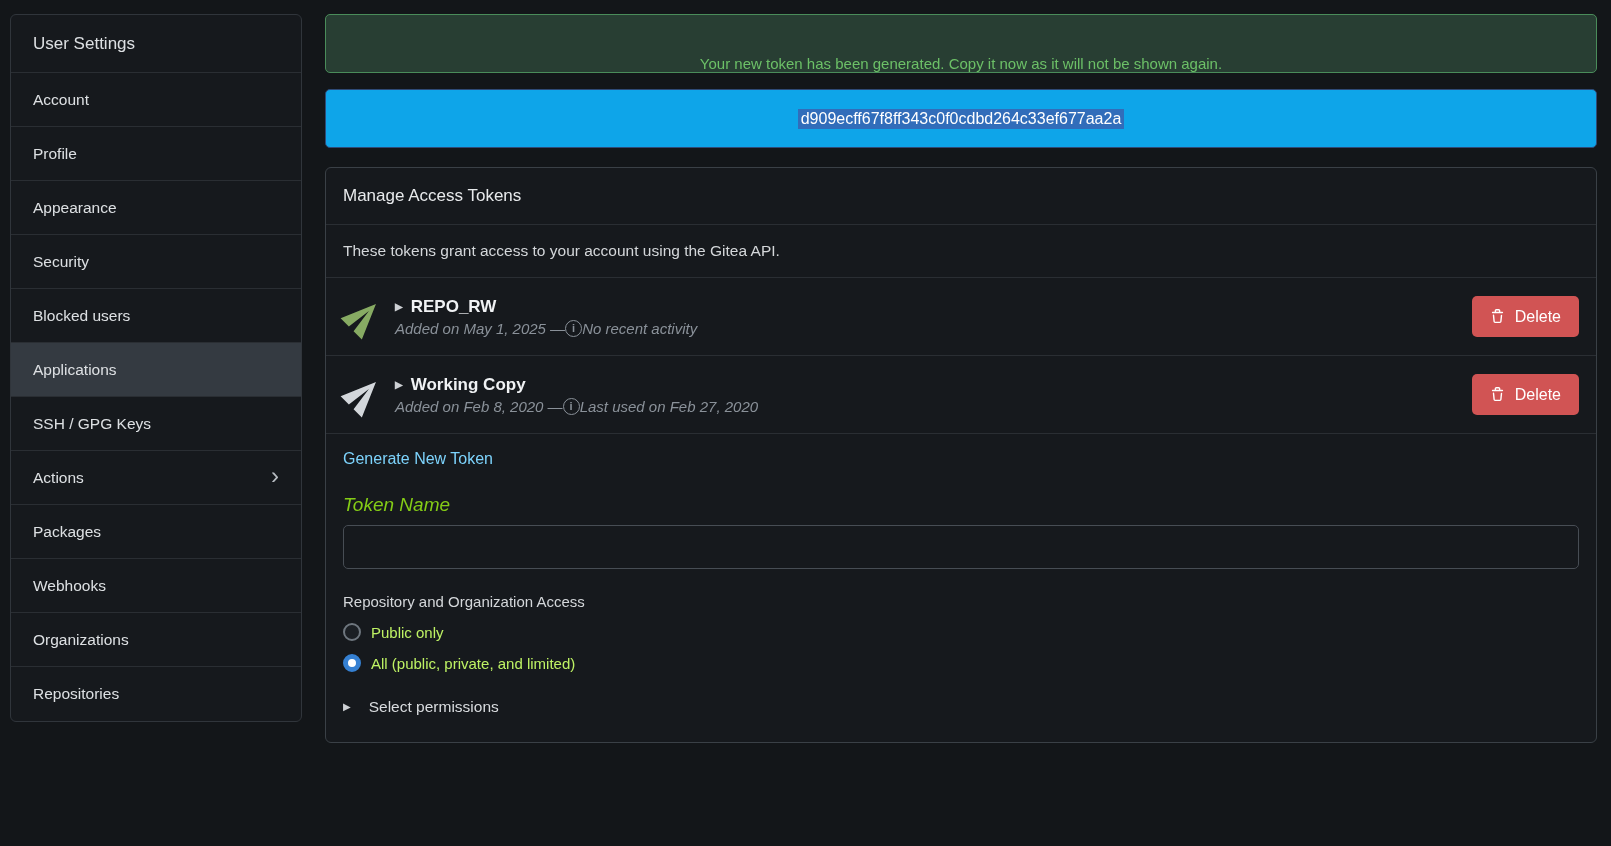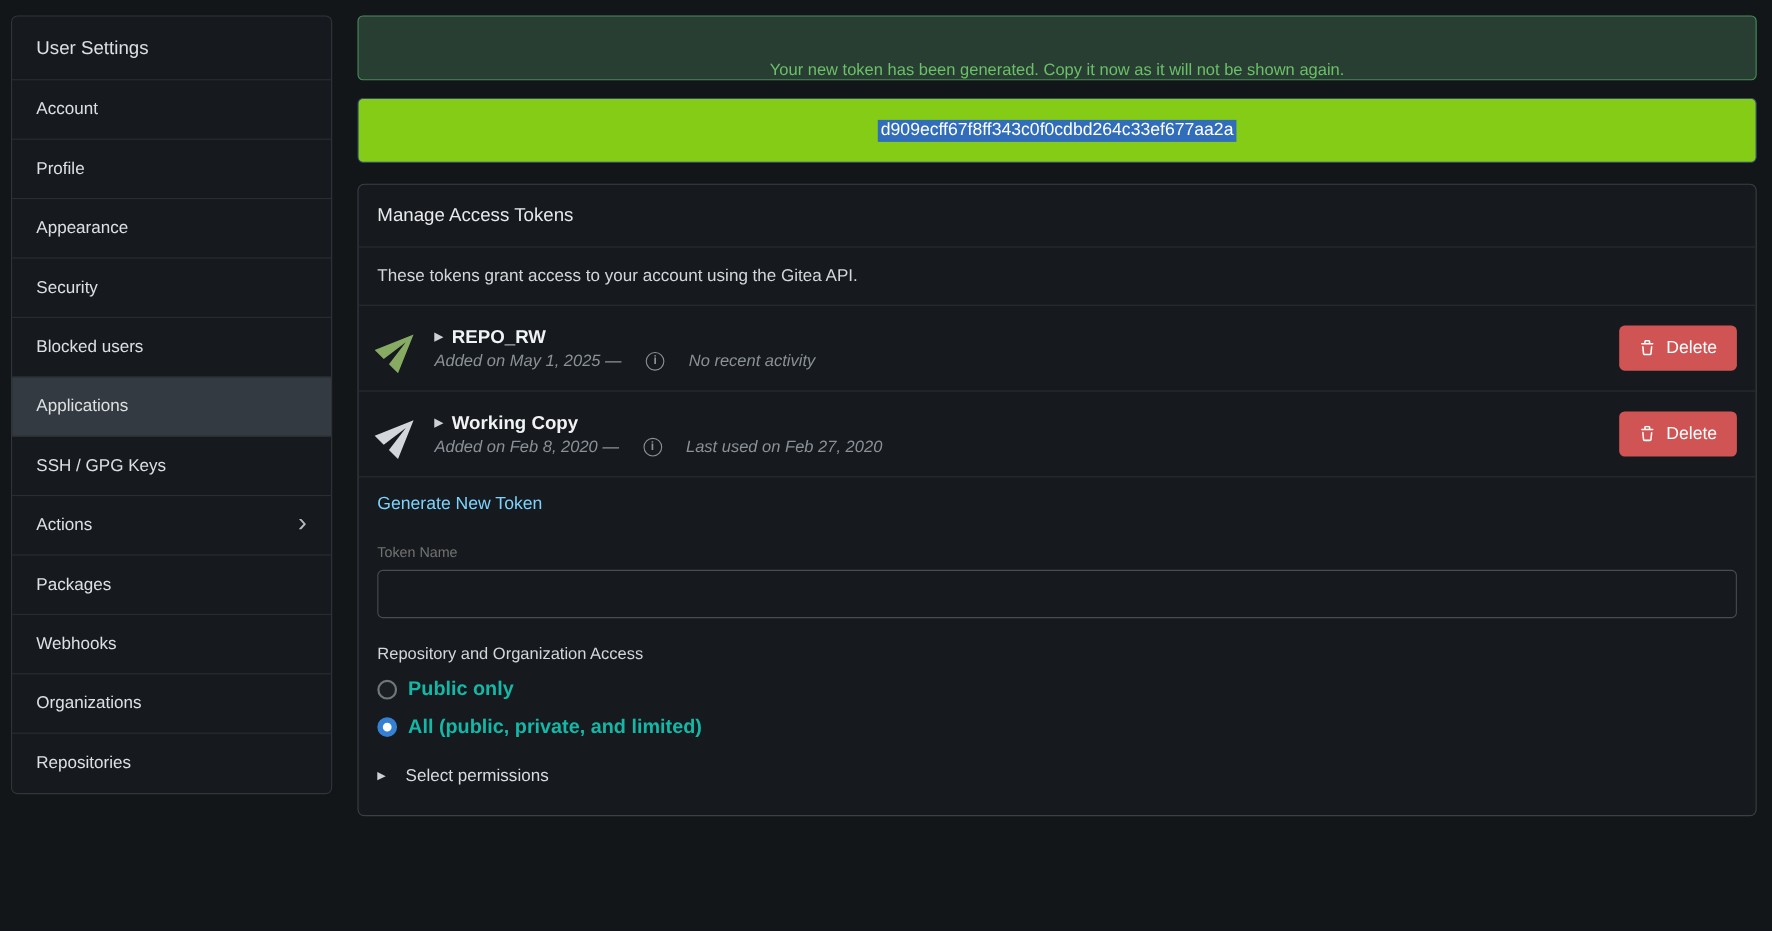--- a/index.html
+++ b/index.html
@@ -48,21 +48,21 @@
     border: 1px solid #4a8c5a;
     border-radius: 5px;
     display: flex; align-items: flex-end; justify-content: center;
     color: #6cc067;
     font-size: 15px;
     margin-bottom: 16px;
   }
 
   .token-box {
     height: 59px;
-    background: #84cc16;
+    background: #0ea5e9;
     border: 1px solid #2e4a77;
     border-radius: 5px;
     display: flex; align-items: center; justify-content: center;
     margin-bottom: 19px;
     font-size: 16px;
   }
   .token-box .selected {
     background: #316dba;
     color: #ffffff;
     padding: 1px 3px;
@@ -99,21 +99,21 @@
   .token-title {
     display: flex; align-items: center;
     font-size: 17px; font-weight: bold; color: #f0f2f4;
     cursor: pointer;
   }
   .tri {
     font-size: 10px; color: #cdd0d4; margin-right: 8px; line-height: 1;
   }
   .token-meta {
     font-size: 15px; font-style: italic; color: #8a9199;
-    display: flex; align-items: center; gap: 22px;
+    display: flex; align-items: center; gap: 0;
   }
   .info-icon {
     width: 17px; height: 17px; border-radius: 50%;
     border: 1.5px solid #8a9199;
     display: inline-flex; align-items: center; justify-content: center;
     font-size: 11px; font-style: normal; font-weight: bold;
     flex: 0 0 auto;
   }
   .spacer { flex: 1; }
   .delete-btn {
@@ -128,40 +128,39 @@
   }
   .delete-btn svg { width: 15px; height: 15px; fill: #ffffff; }
 
   .gen-header {
     padding: 16px 17px;
     font-size: 16px;
     color: #7dd3fc;
   }
   .gen-form { padding: 0 17px 26px 17px; }
   .field-label {
-    font-size: 13px; color: #737373; margin: 10px 0 9px 0;
+    font-size: 19px; color: #84cc16; margin: 10px 0 9px 0; font-style: italic;
   }
   .text-input {
     width: 100%; height: 44px;
     background: #16191d;
     border: 1px solid #474d54;
     border-radius: 5px;
     color: #e8eaec;
     font-size: 15px;
     font-family: "Liberation Sans", sans-serif;
     padding: 0 12px;
     outline: none;
   }
   .access-label { font-size: 15px; color: #d4d7da; margin-top: 24px; }
   .radio-row {
     display: flex; align-items: center; gap: 10px;
     margin-top: 13px;
-    font-size: 18px; color: #14b8a6;
-    cursor: pointer;
-    font-weight: bold;
+    font-size: 15px; color: #bef264;
+    cursor: pointer;
   }
   .radio {
     width: 18px; height: 18px; border-radius: 50%;
     flex: 0 0 auto;
   }
   .radio.unchecked {
     border: 2px solid #6e767e;
     background: #1b1f24;
   }
   .radio.checked {

